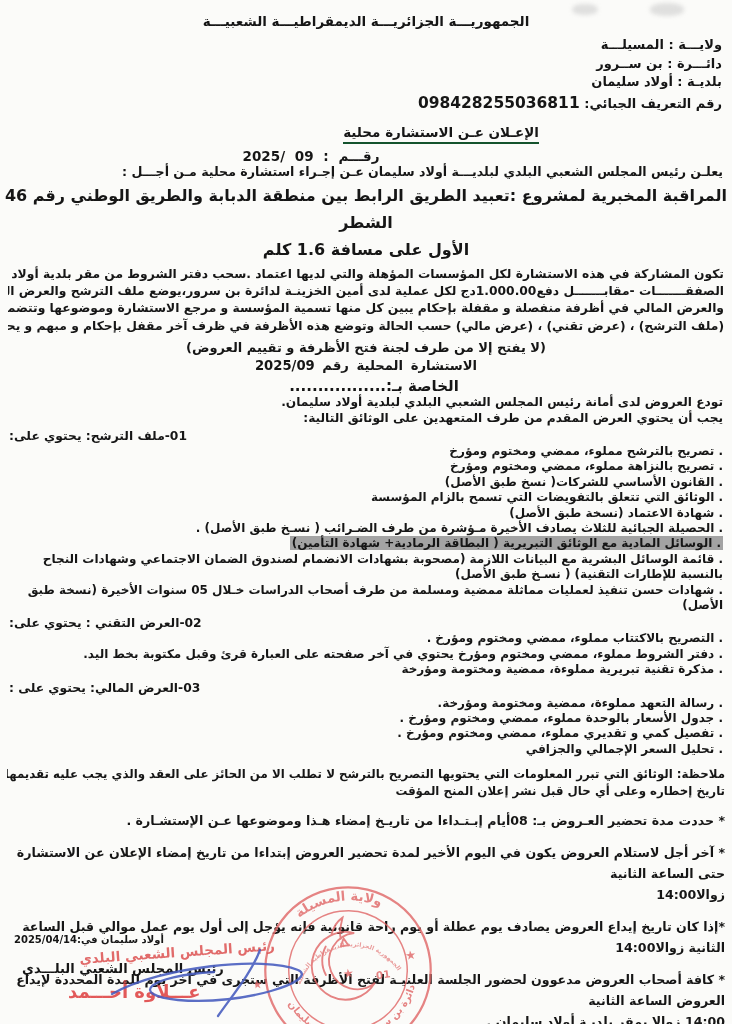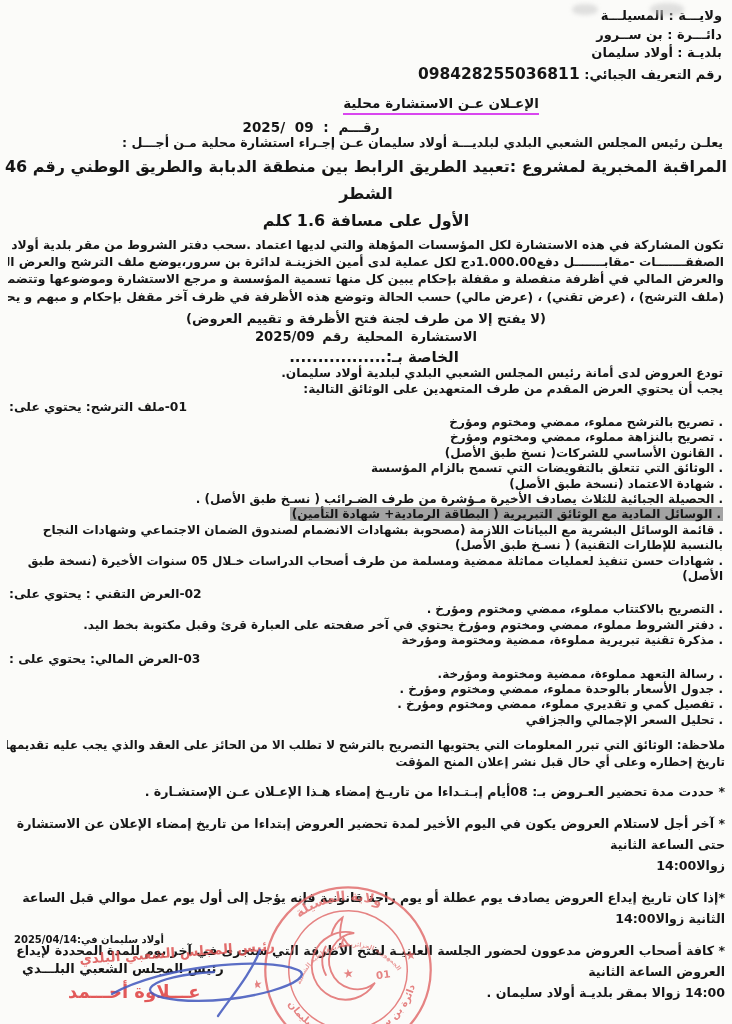--- a/index.html
+++ b/index.html
@@ -7,21 +7,21 @@
     position:relative; width:732px; height:1024px; margin:0 auto;
     background:#fbfbf9; overflow:hidden;
     font-family:"DejaVu Sans", sans-serif;
     color:#161616; direction:rtl; font-weight:bold;
   }
   .republic{margin-top:13px; text-align:center; font-size:13.5px; letter-spacing:.2px;}
   .gov{ text-align:right; padding:7px 10px 0 0; line-height:18.5px; font-size:13px;}
   .gov .taxline{line-height:22px;}
   .gov .taxnum{font-size:15.5px; font-weight:600; letter-spacing:.5px;}
   .ann-title{margin-top:9px; text-align:center; padding-left:150px; font-size:13.5px;}
-  .ann-title span{border-bottom:2px solid #d946ef; padding-bottom:2px;}
+  .ann-title span{border-bottom:2px solid #14532d; padding-bottom:2px;}
   .num{margin-top:8px; text-align:center; padding-right:110px; font-size:13.5px; word-spacing:5px;}
   .intro{text-align:right; padding:0 9px; font-size:12.6px;}
   .project{text-align:center; font-size:16px; margin-top:3px; line-height:27px; padding:0 4px;}
   .para{padding:0 8px; margin-top:3px;}
   .para-line{font-size:12.3px; line-height:17.4px; white-space:nowrap; overflow:hidden;
              text-align:right; text-align-last:justify;}
   .centerline{text-align:center; font-size:13px; margin-top:5px;}
   .ref{text-align:center; font-size:13.2px; margin-top:3px; word-spacing:3px;}
   .khassa{text-align:center; font-size:15px; margin-top:4px; padding-left:16px;}
   .plain{padding:0 9px; font-size:12.2px; line-height:15.4px; text-align:right;}
@@ -45,20 +45,21 @@
   .smudge.s2{left:650px; top:3px; width:34px; height:13px;}
 </style>
 </head>
 <body>
 
 <div class="page">
 
   <div class="smudge s1"></div>
   <div class="smudge s2"></div>
 
+  <div class="republic">الجمهوريـــة الجزائريـــة الديمقراطيـــة الشعبيـــة</div>
 
   <div class="gov">
     <div>ولايـــة : المسيلـــة</div>
     <div>دائـــرة : بن ســرور</div>
     <div>بلديـة : أولاد سليمان</div>
     <div class="taxline"><span>رقم التعريف الجبائي: </span><span class="taxnum">098428255036811</span></div>
   </div>
 
   <div class="ann-title"><span>الإعـلان عـن الاستشارة محلية</span></div>
 
@@ -106,21 +107,21 @@
   <div class="item">. جدول الأسعار بالوحدة مملوء، ممضي ومختوم ومؤرخ .</div>
   <div class="item">. تفصيل كمي و تقديري مملوء، ممضي ومختوم ومؤرخ .</div>
   <div class="item">. تحليل السعر الإجمالي والجزافي</div>
 
   <div class="note">
     <div class="l1">ملاحظة: الوثائق التي تبرر المعلومات التي يحتويها التصريح بالترشح لا تطلب الا من الحائز على العقد والذي يجب عليه تقديمها في اجل أقصاه 08 أيام إبتداءا من</div>
     <div class="l2">تاريخ إخطاره وعلى أي حال قبل نشر إعلان المنح المؤقت</div>
   </div>
 
   <div class="cond">
-    <div>* حددت مدة تحضير العـروض بـ: 08أيام إبـتـداءا من تاريـخ إمضاء هـذا الإعـلان عـن الإستشـارة .</div>
+    <div>* حددت مدة تحضير العـروض بـ: 08أيام إبـتـداءا من تاريـخ إمضاء هـذا وموضوعها عـن الإستشـارة .</div>
   </div>
   <div class="cond">
     <div>* آخر أجل لاستلام العروض يكون في اليوم الأخير لمدة تحضير العروض إبتداءا من تاريخ إمضاء الإعلان عن الاستشارة حتى الساعة الثانية</div>
     <div>⁦14:00زوالا⁩</div>
   </div>
   <div class="cond">
     <div>*إذا كان تاريخ إيداع العروض يصادف يوم عطلة أو يوم راحة قانونية فإنه يؤجل إلى أول يوم عمل موالي قبل الساعة الثانية ⁦14:00زوالا⁩</div>
   </div>
   <div class="cond">
     <div>* كافة أصحاب العروض مدعوون لحضور الجلسة العلنيـة لفتح الأظرفة التي ستجرى في آخر يوم للمدة المحددة لإيداع العروض الساعة الثانية</div>

